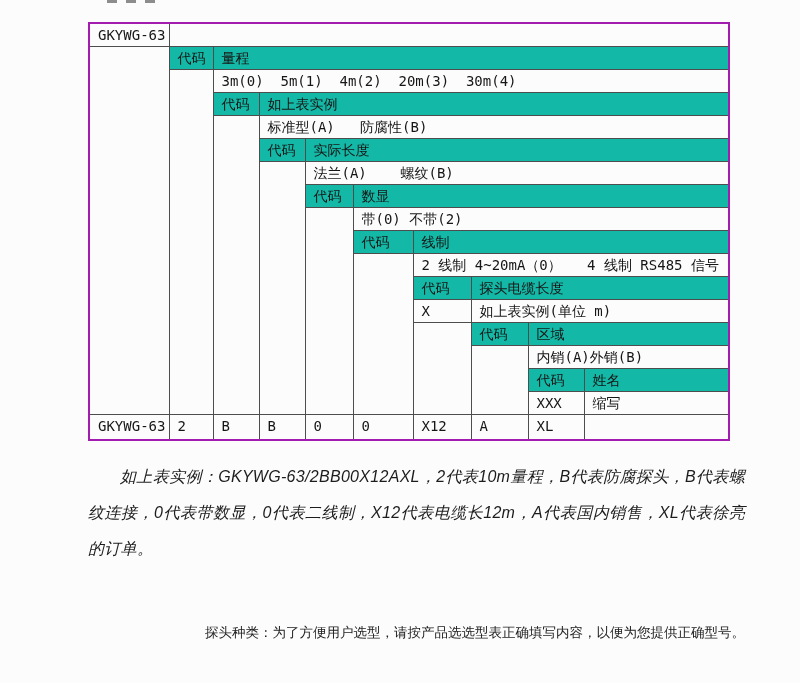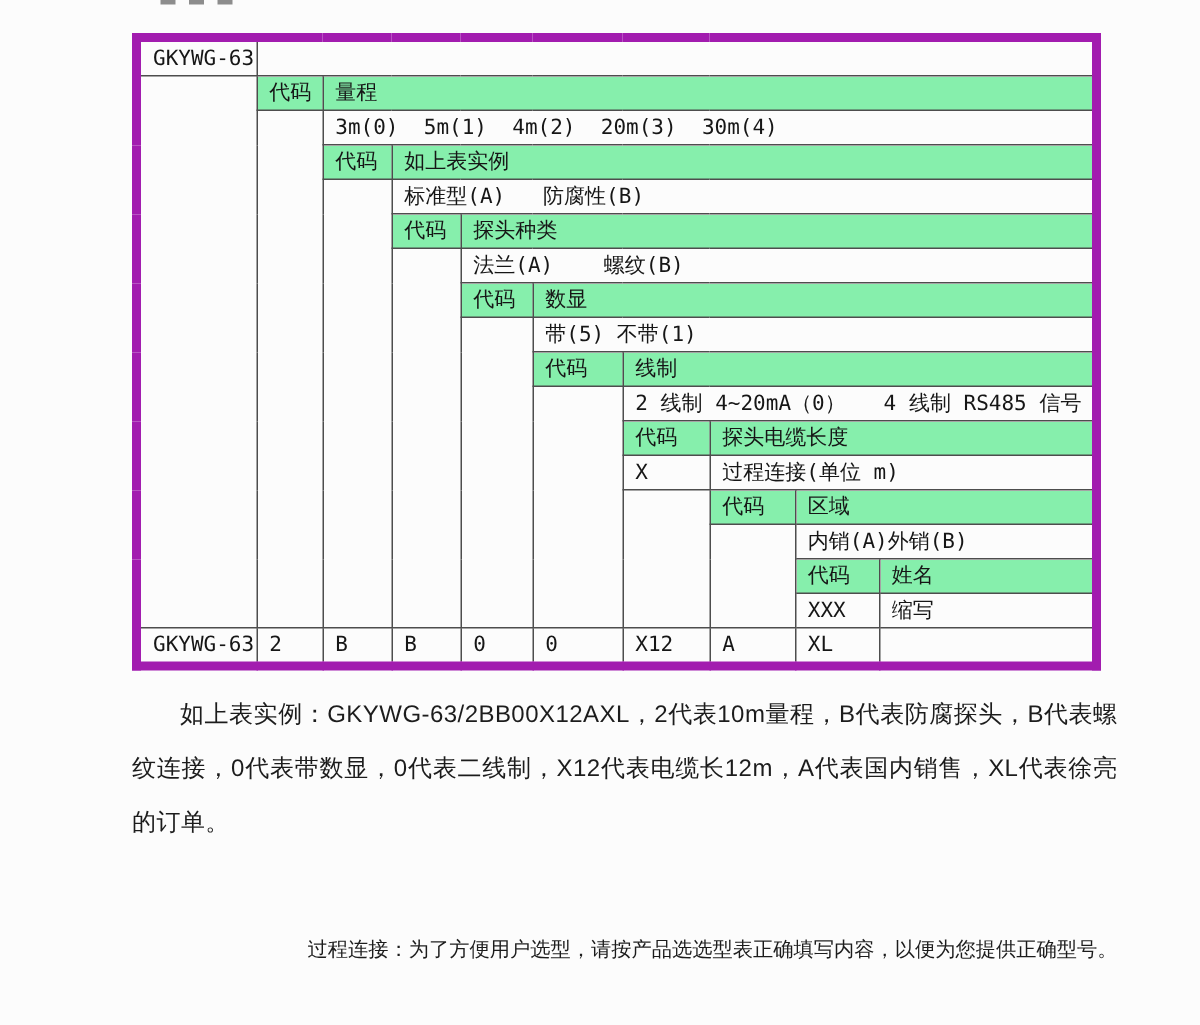--- a/index.html
+++ b/index.html
@@ -29,49 +29,50 @@
   }
   .table-wrap {
     position: absolute;
     left: 88px;
     top: 22px;
   }
   table.sel {
     border-collapse: collapse;
     table-layout: fixed;
     width: 640px;
-    border: 6px solid #a21caf;
+    border: 2px solid #a21caf;
     font-family: "DejaVu Sans Mono", "Liberation Mono", monospace;
     font-size: 14px;
     color: #161616;
   }
   table.sel td {
     border: 1px solid #4d4d4d;
     padding: 0 0 0 8px;
     white-space: pre;
     overflow: hidden;
     vertical-align: middle;
     line-height: 21px;
     height: 22px;
   }
   table.sel tr { height: 22px; }
   table.sel tr.last { height: 25px; }
   td.pl10 { padding-left: 10px; }
-  td.shade { background: #86efac; }
+  td.shade { background: #14b8a6; }
   .example-text {
     position: absolute;
     left: 88px;
     top: 443px;
     width: 657px;
     font-size: 16px;
     line-height: 36px;
     text-align: justify;
     text-indent: 2em;
     color: #1c1c1c;
     letter-spacing: 0.3px;
+    font-style: italic;
   }
   .order-note {
     position: absolute;
     left: 205px;
     top: 610px;
     width: 560px;
     font-size: 13.5px;
     line-height: 17px;
     color: #1c1c1c;
   }
@@ -119,52 +120,52 @@
         <td class="shade">代码</td>
         <td class="shade" colspan="7">如上表实例</td>
       </tr>
       <tr>
         <td rowspan="13"></td>
         <td colspan="7">标准型(A)   防腐性(B)</td>
       </tr>
 
       <tr>
         <td class="shade">代码</td>
-        <td class="shade" colspan="6">探头种类</td>
+        <td class="shade" colspan="6">实际长度</td>
       </tr>
       <tr>
         <td rowspan="11"></td>
         <td colspan="6">法兰(A)    螺纹(B)</td>
       </tr>
 
       <tr>
         <td class="shade">代码</td>
         <td class="shade" colspan="5">数显</td>
       </tr>
       <tr>
         <td rowspan="9"></td>
-        <td colspan="5">带(5) 不带(1)</td>
+        <td colspan="5">带(0) 不带(2)</td>
       </tr>
 
       <tr>
         <td class="shade">代码</td>
         <td class="shade" colspan="4">线制</td>
       </tr>
       <tr>
         <td rowspan="7"></td>
         <td colspan="4">2 线制 4~20mA（0）   4 线制 RS485 信号（1）</td>
       </tr>
 
       <tr>
         <td class="shade">代码</td>
         <td class="shade" colspan="3">探头电缆长度</td>
       </tr>
       <tr>
         <td>X</td>
-        <td colspan="3">过程连接(单位 m)</td>
+        <td colspan="3">如上表实例(单位 m)</td>
       </tr>
 
       <tr>
         <td rowspan="4"></td>
         <td class="shade">代码</td>
         <td class="shade" colspan="2">区域</td>
       </tr>
       <tr>
         <td rowspan="3"></td>
         <td colspan="2">内销(A)外销(B)</td>
@@ -190,13 +191,13 @@
         <td>A</td>
         <td>XL</td>
         <td></td>
       </tr>
     </tbody>
   </table>
 </div>
 
 <p class="example-text">如上表实例：GKYWG-63/2BB00X12AXL，2代表10m量程，B代表防腐探头，B代表螺纹连接，0代表带数显，0代表二线制，X12代表电缆长12m，A代表国内销售，XL代表徐亮的订单。</p>
 
-<p class="order-note">过程连接：为了方便用户选型，请按产品选选型表正确填写内容，以便为您提供正确型号。</p>
+<p class="order-note">探头种类：为了方便用户选型，请按产品选选型表正确填写内容，以便为您提供正确型号。</p>
 
 </body></html>

